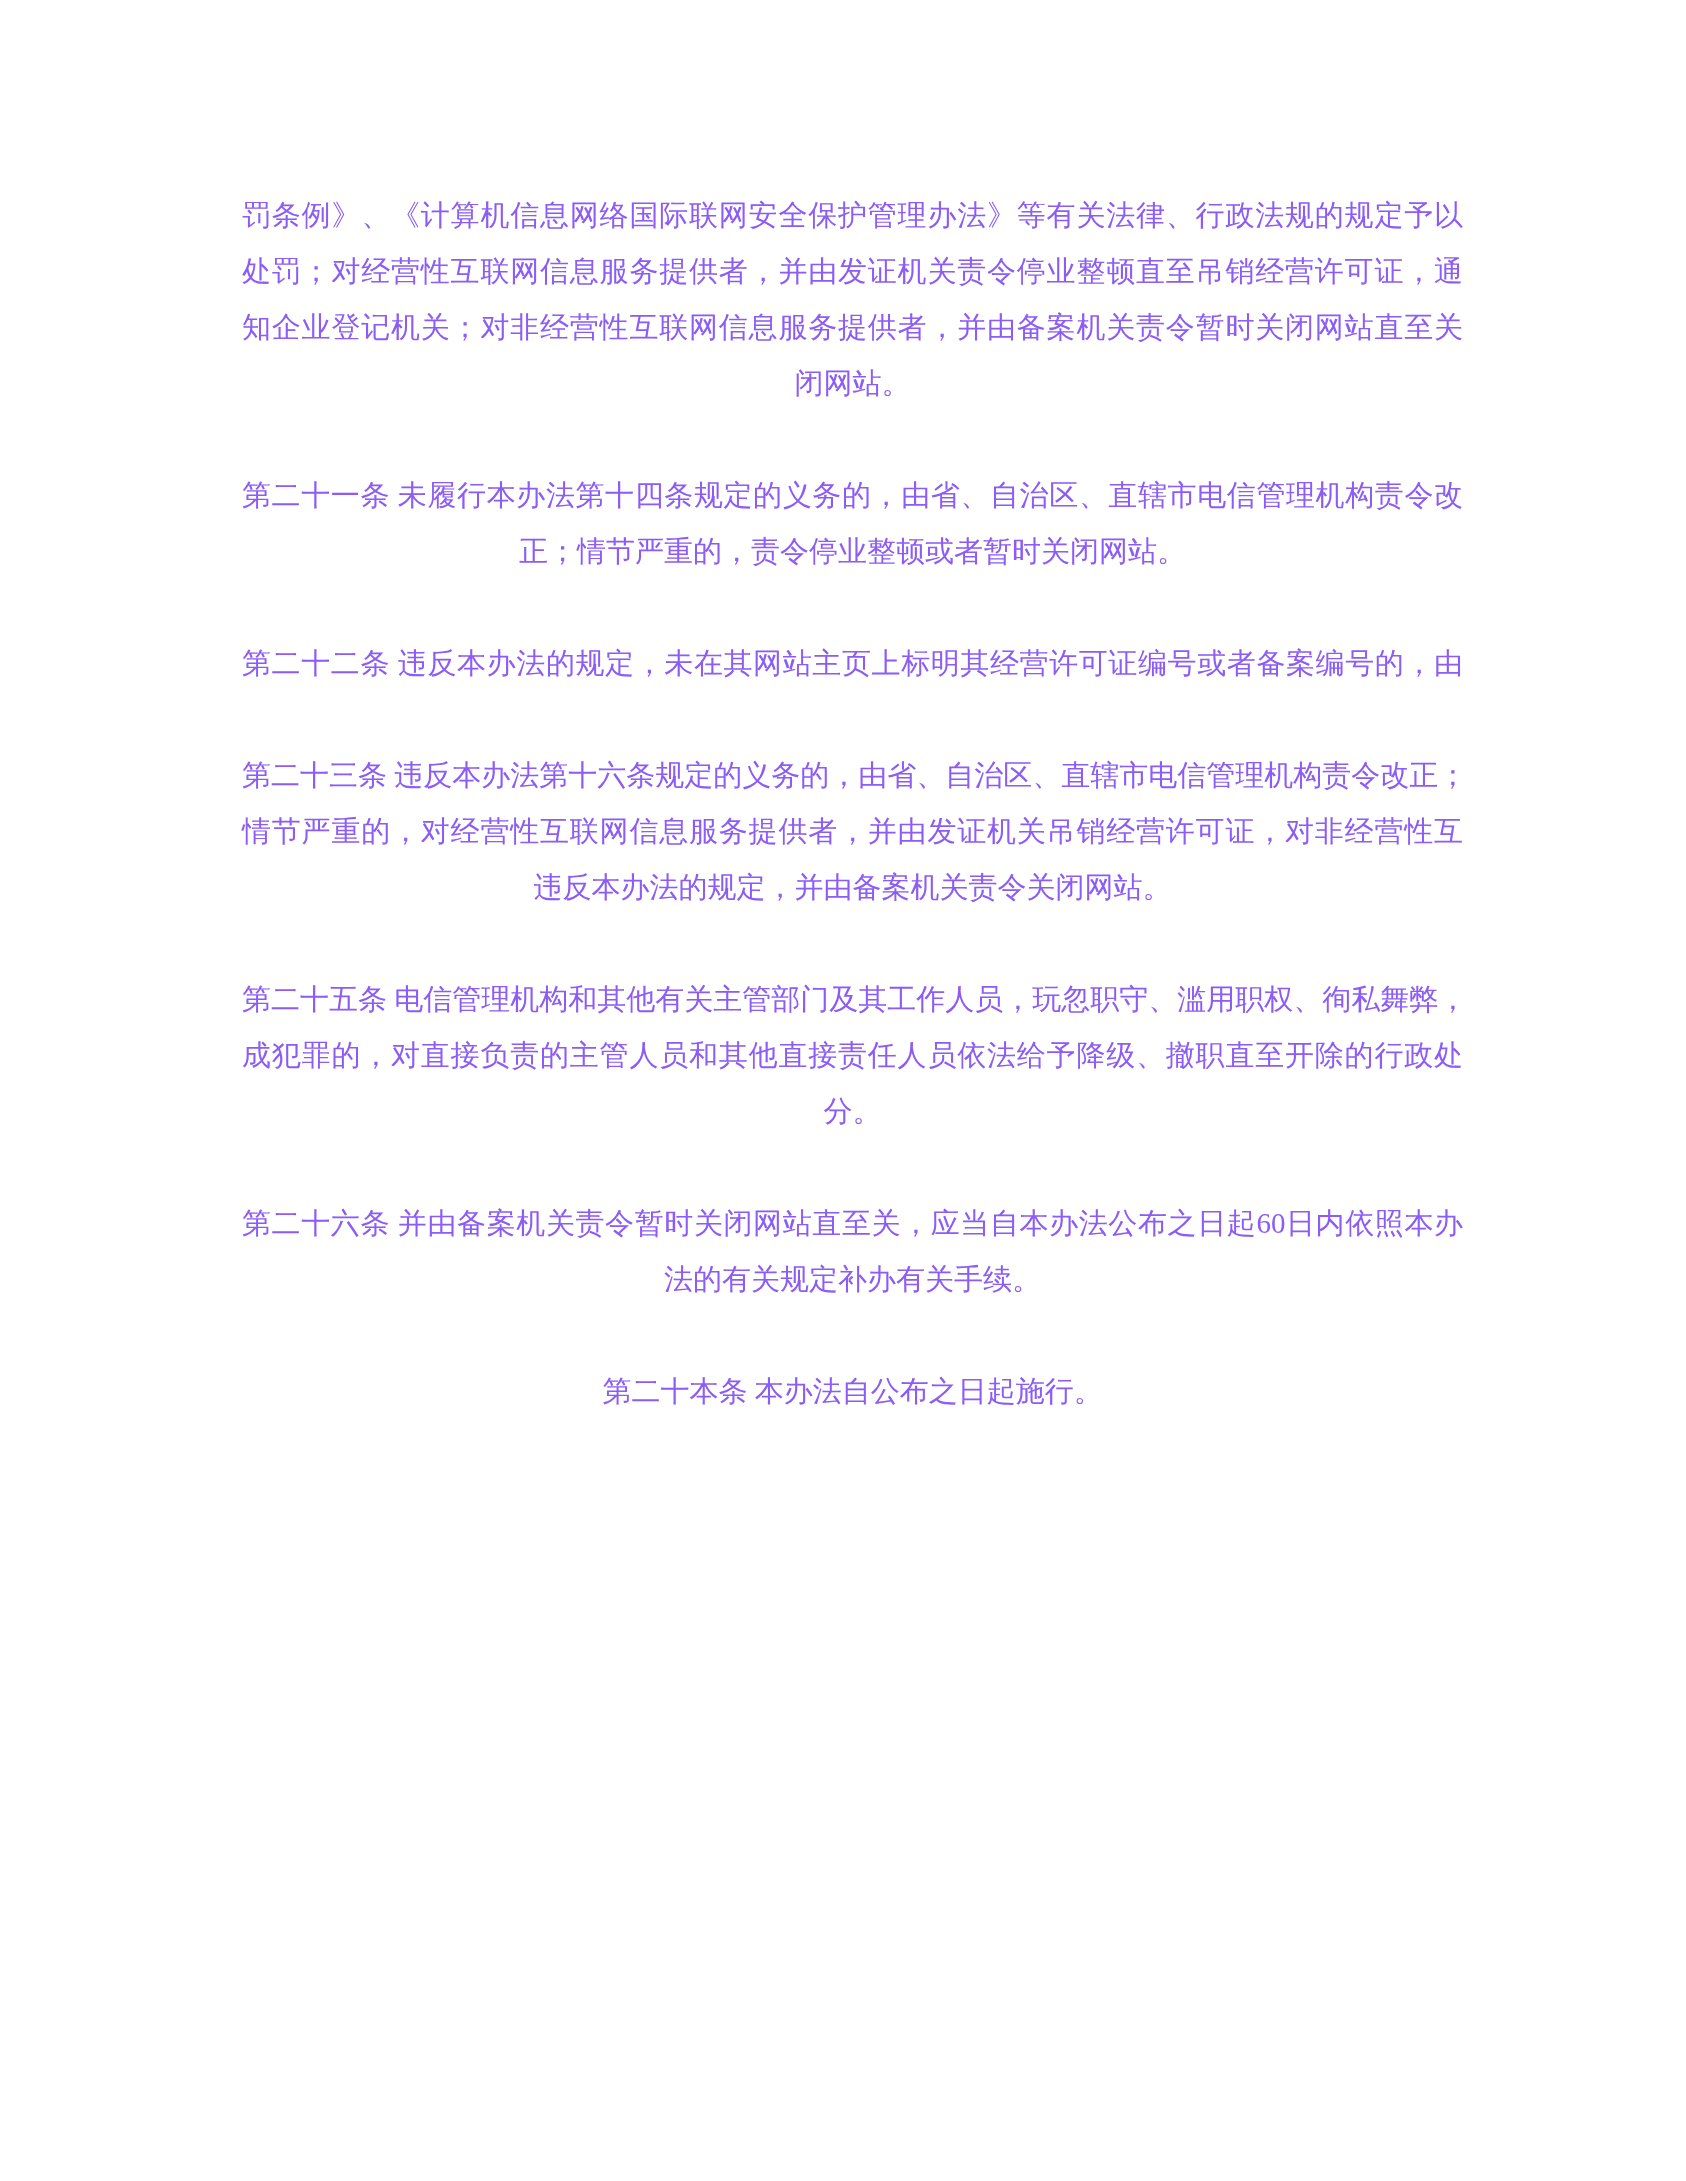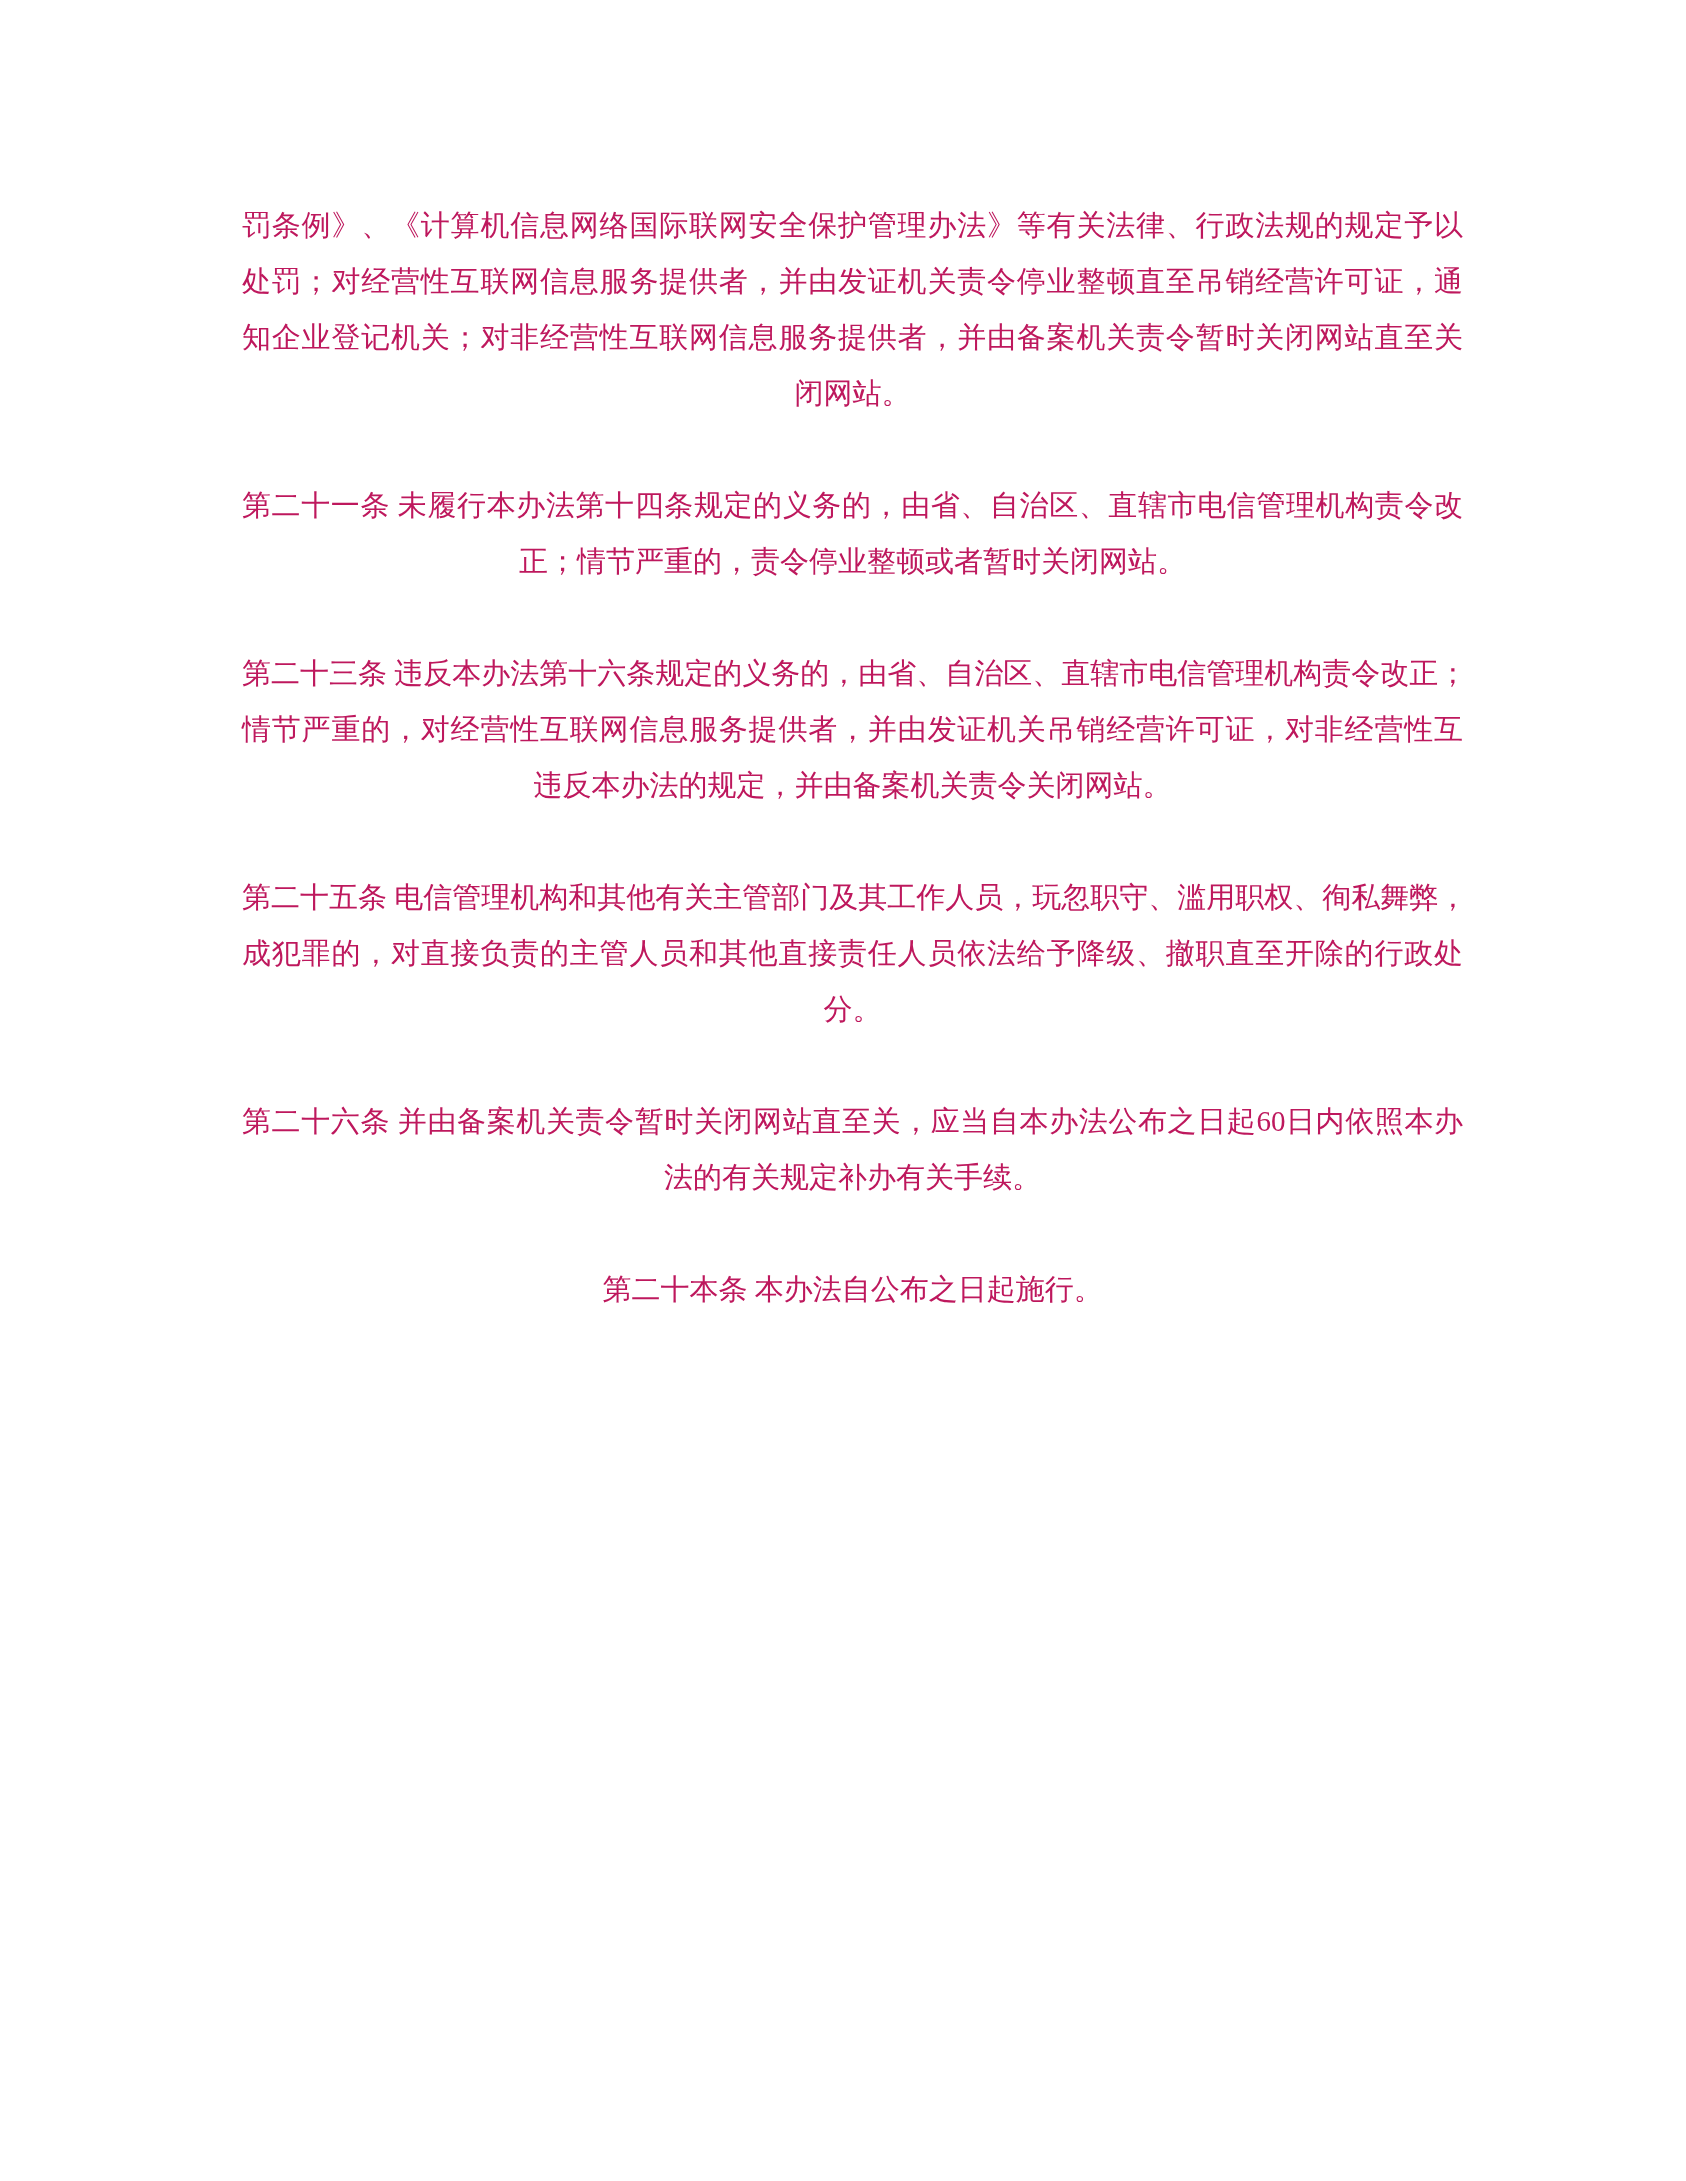--- a/index.html
+++ b/index.html
@@ -10,23 +10,23 @@
     width: 1686px;
     height: 2182px;
     background: #ffffff;
     position: relative;
     overflow: hidden;
     font-family: "Liberation Serif", "DejaVu Serif", serif;
   }
   .doc {
     position: absolute;
     left: 242px;
-    top: 197px;
+    top: 187px;
     width: 1221px;
-    color: #be185d;
+    color: #8b5cf6;
     font-size: 29px;
     line-height: 56px;
     font-weight: 400;
   }
   .para {
     margin: 0 0 56px 0;
     padding: 0;
   }
   .line {
     display: block;
@@ -50,20 +50,21 @@
     <span class="line fill">知企业登记机关；对非经营性互联网信息服务提供者，并由备案机关责令暂时关闭网站直至关</span>
     <span class="line">闭网站。</span>
   </p>
 
   <p class="para">
     <span class="line fill">第二十一条 未履行本办法第十四条规定的义务的，由省、自治区、直辖市电信管理机构责令改</span>
     <span class="line">正；情节严重的，责令停业整顿或者暂时关闭网站。</span>
   </p>
 
   <p class="para">
+    <span class="line fill">第二十二条 违反本办法的规定，未在其网站主页上标明其经营许可证编号或者备案编号的，由</span>
   </p>
 
   <p class="para">
     <span class="line fill">第二十三条 违反本办法第十六条规定的义务的，由省、自治区、直辖市电信管理机构责令改正；</span>
     <span class="line fill">情节严重的，对经营性互联网信息服务提供者，并由发证机关吊销经营许可证，对非经营性互</span>
     <span class="line">违反本办法的规定，并由备案机关责令关闭网站。</span>
   </p>
 
 
   <p class="para">

